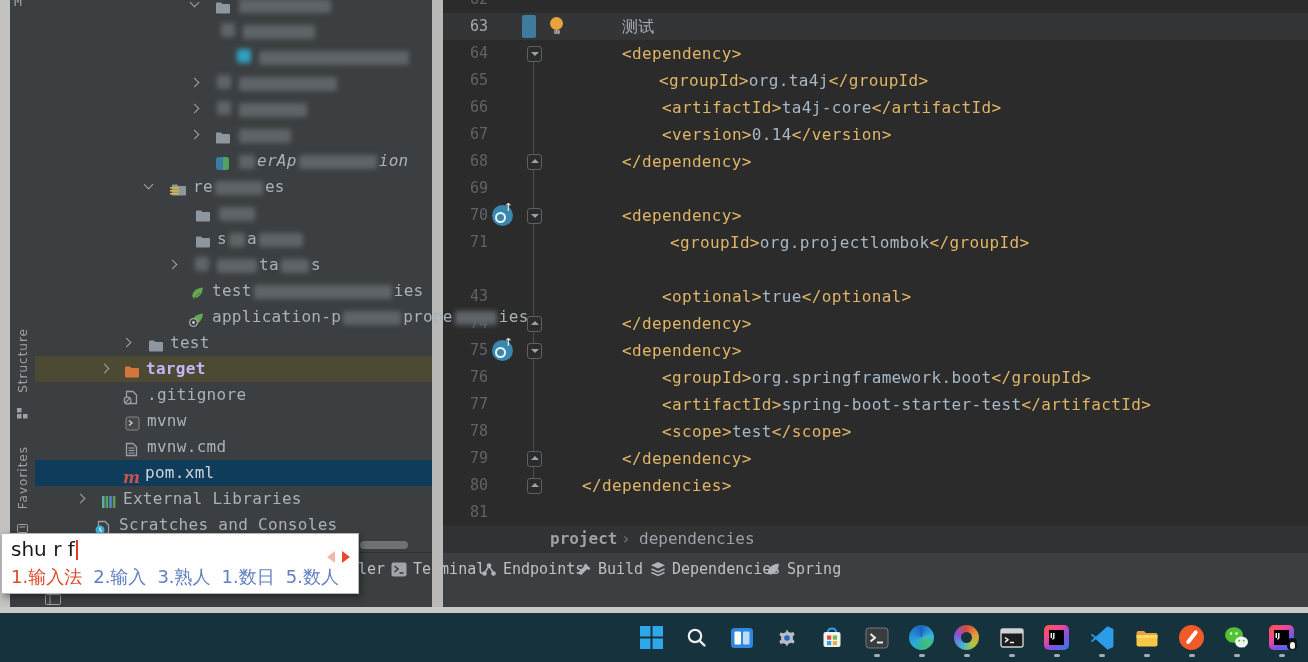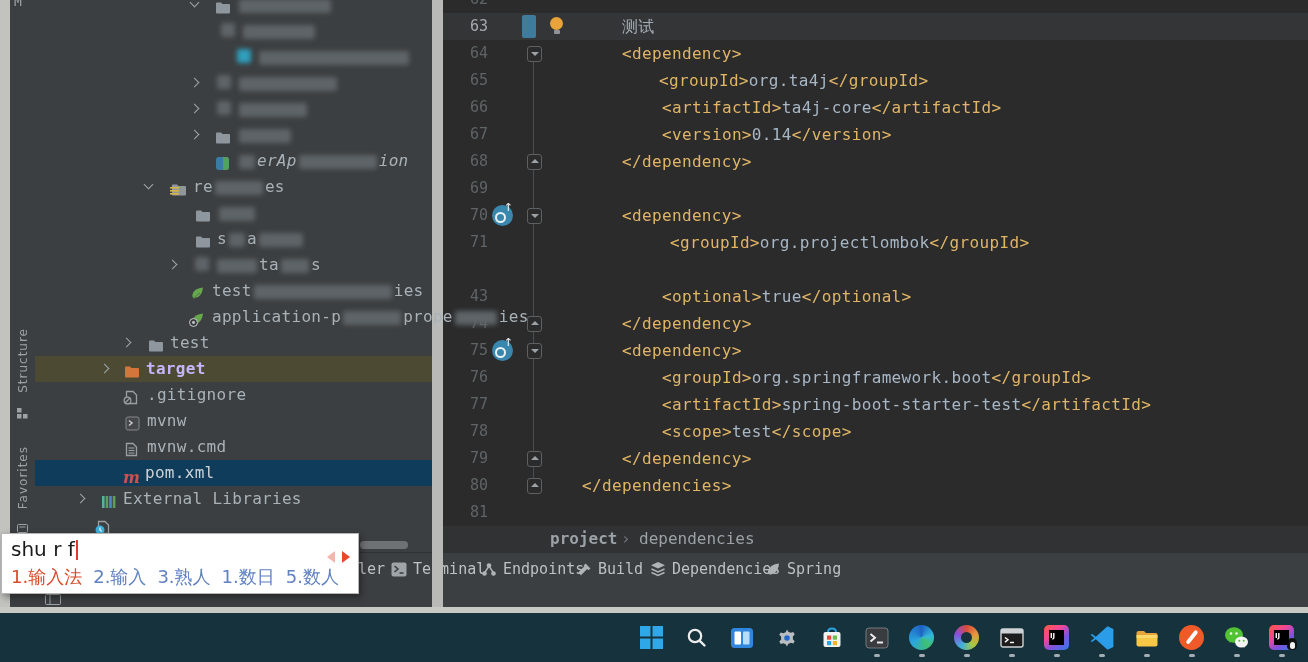--- a/index.html
+++ b/index.html
@@ -286,20 +286,21 @@
           </svg></span>
         <span class="tlabel" style="left: 88px;"><span class="tfrag">External Libraries</span></span>
       </div>
       <div class="trow" style="top: 512px;">
         <span class="ticon" style="left: 62px;"><svg width="13" height="15" viewBox="0 0 13 15">
             <path d="M1.5 1.5 h6.5 l3.5 3.5 v8.5 h-10 Z" fill="none" stroke="#98a0a6" stroke-width="1.3"></path>
           </svg><svg width="10" height="10" viewBox="0 0 10 10" style="position:absolute;left:-2px;top:8px">
             <circle cx="5" cy="5" r="4.5" fill="#3bb0da"></circle>
             <path d="M5 2.5 v2.7 l2 1.2" stroke="#fff" stroke-width="1.1" fill="none"></path>
           </svg></span>
+        <span class="tlabel" style="left: 84px;"><span class="tfrag">Scratches and Consoles</span></span>
       </div>
     </div>
   <div class="tree-hscroll"></div>
   <div class="splitter"></div>
 
   <div class="editor" id="editor">
       <div class="foldline"></div>
       <div class="eline" style="top: -14px;">
         <span class="lnum">62</span>
       </div>

